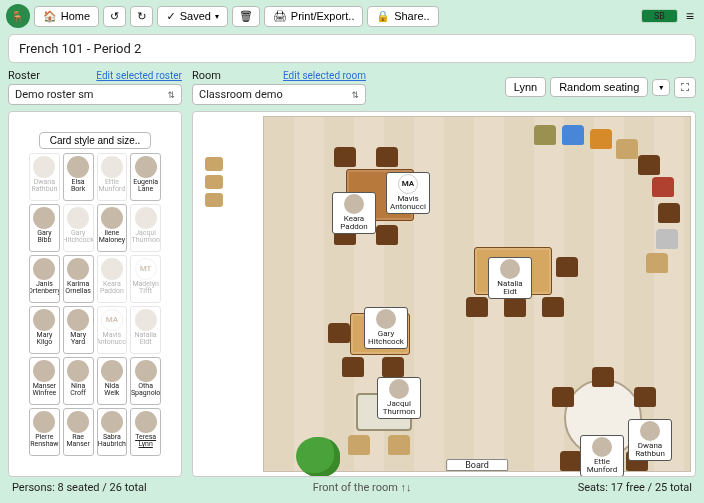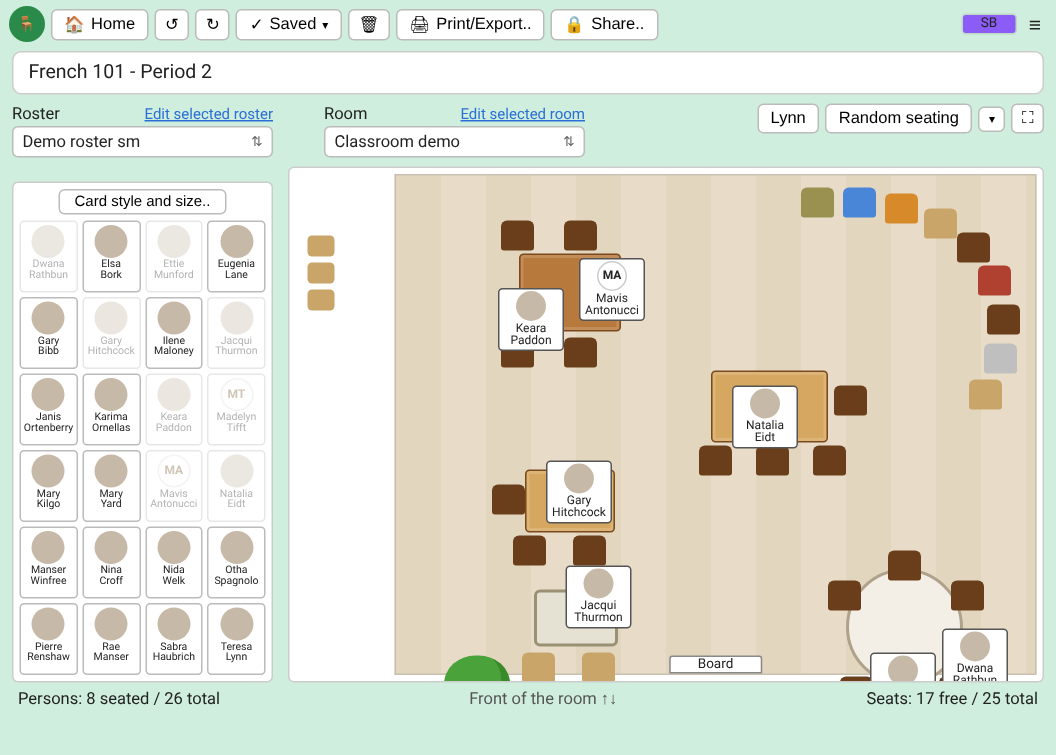--- a/index.html
+++ b/index.html
@@ -3,38 +3,38 @@
 <meta charset="utf-8">
 <style>
   * { box-sizing: border-box; margin: 0; padding: 0; }
   body { font-family: -apple-system, BlinkMacSystemFont, "Segoe UI", Roboto, sans-serif; font-size: 11px; background: #cfeedd; color: #222; width: 704px; height: 503px; overflow: hidden; }
   .toolbar { display: flex; align-items: center; padding: 4px 6px; gap: 4px; }
   .logo { width: 24px; height: 24px; border-radius: 50%; background: #2a8a4a; display: flex; align-items: center; justify-content: center; color: #fff; font-size: 10px; }
   .btn { background: #fff; border: 1px solid #bbb; border-radius: 4px; padding: 3px 8px; font-size: 11px; display: inline-flex; align-items: center; gap: 4px; cursor: pointer; white-space: nowrap; }
   .btn.icon-only { padding: 3px 6px; }
   .btn .caret { font-size: 8px; }
   .spacer { flex: 1; }
-  .sb-badge { background: #8b5cf6; border: 1px solid #bcd8c8; border-radius: 3px; padding: 1px 12px; font-size: 9px; }
+  .sb-badge { background: #15803d; border: 1px solid #bcd8c8; border-radius: 3px; padding: 1px 12px; font-size: 9px; }
   .menu-icon { font-size: 14px; padding: 0 4px; cursor: pointer; }
   .title-box { margin: 2px 8px 6px 8px; background: #fff; border: 1px solid #ccc; border-radius: 6px; padding: 6px 10px; font-size: 13px; }
   .columns { display: flex; padding: 0 8px 2px 8px; gap: 10px; }
   .col-left { width: 174px; display: flex; flex-direction: column; }
   .col-right { flex: 1; display: flex; flex-direction: column; }
   .col-head { display: flex; justify-content: space-between; align-items: baseline; font-size: 11px; margin-bottom: 2px; }
   .col-head a { color: #2a6fd6; text-decoration: underline; cursor: pointer; font-size: 10px; }
   .select { background: #fff; border: 1px solid #bbb; border-radius: 4px; padding: 3px 6px; font-size: 11px; display: flex; justify-content: space-between; align-items: center; }
   .select .updown { font-size: 9px; color: #666; }
-  .roster-panel { margin-top: 16px; background: #fff; border: 1px solid #ccc; border-radius: 4px; padding: 4px; flex: 1; overflow: hidden; }
+  .roster-panel { margin-top: 6px; background: #fff; border: 1px solid #ccc; border-radius: 4px; padding: 20px; flex: 1; overflow: hidden; }
   .card-style-btn { display: block; margin: 0 auto 4px auto; background: #fff; border: 1px solid #bbb; border-radius: 4px; padding: 2px 10px; font-size: 10px; cursor: pointer; }
   .roster-grid { display: grid; grid-template-columns: repeat(4, 1fr); gap: 3px; }
   .person { border: 1px solid #bbb; border-radius: 3px; display: flex; flex-direction: column; align-items: center; justify-content: flex-start; padding: 2px 1px; font-size: 7px; text-align: center; line-height: 1.05; height: 48px; overflow: hidden; background:#fff; }
   .person.faded { opacity: 0.35; }
   .avatar { width: 22px; height: 22px; border-radius: 50%; background: #c7b9a8; margin-bottom: 1px; display:flex; align-items:center; justify-content:center; font-size:8px; color:#7a5c2e; font-weight:bold;}
   .avatar.initials { background:#fff; border:1px solid #ddd; }
-  .right-head { display:flex; align-items:flex-start; gap:6px;margin-left:24px; }
+  .right-head { display:flex; align-items:center; gap:6px; }
   .right-head .col-head { flex: 0 0 auto; }
   .room-select { width: 174px; }
   .right-controls { margin-left:auto; display:flex; gap:4px; align-items:center; }
   .canvas-wrap { margin-top:6px; flex:1; background:#fff; border:1px solid #ccc; border-radius:4px; position:relative; overflow:hidden; }
   .floor { position:absolute; left:70px; top:4px; right:4px; bottom:4px; background:#e8dcc8; background-image: repeating-linear-gradient(90deg,#e3d6be 0 30px,#e8dcc8 30px 60px), repeating-linear-gradient(0deg, rgba(0,0,0,0.03) 0 1px, transparent 1px 40px); border:1px solid #c9bfae; }
   .desk { position:absolute; border-radius:3px; }
   .desk.wood { background:#b87a3c; border:1px solid #7a4a1e; box-shadow: inset 0 0 0 2px rgba(255,255,255,0.15);}
   .desk.round { border-radius:50%; background:#f4efe6; border:2px solid #b0a28a; }
   .desk.green { background:#e5e1d3; border:2px solid #9a9174; border-radius:4px;}
   .chair { position:absolute; width:22px; height:20px; border-radius:4px 4px 2px 2px; }
@@ -198,21 +198,21 @@
             <div style="white-space: pre-line;">Rae
 Manser</div>
           </div>
           <div class="person">
             <div class="avatar"></div>
             <div style="white-space: pre-line;">Sabra
 Haubrich</div>
           </div>
           <div class="person">
             <div class="avatar"></div>
-            <div style="white-space: pre-line;">Teresa
+            <div style="white-space: pre-line; text-decoration: underline;">Teresa
 Lynn</div>
           </div>
         </div>
     </div>
   </div>
 
   <div class="col-right">
     <div class="right-head">
       <div style="width:174px">
         <div class="col-head">

